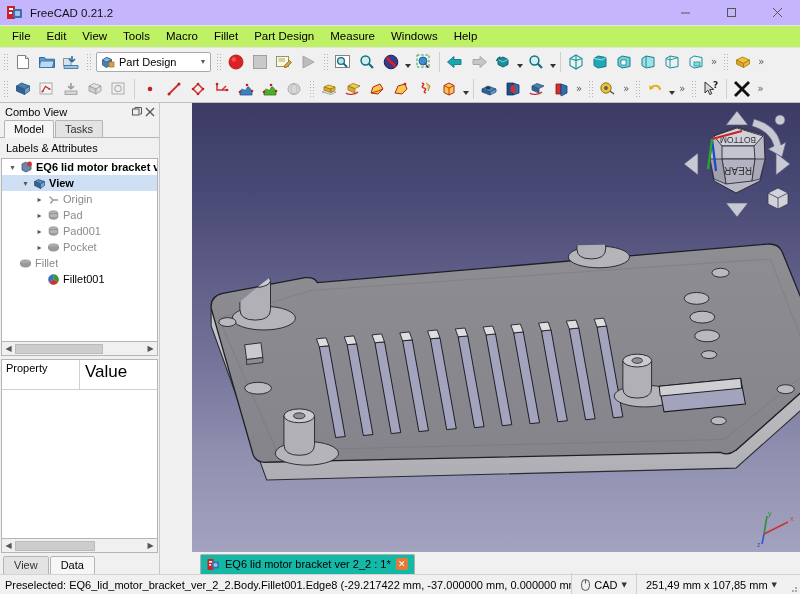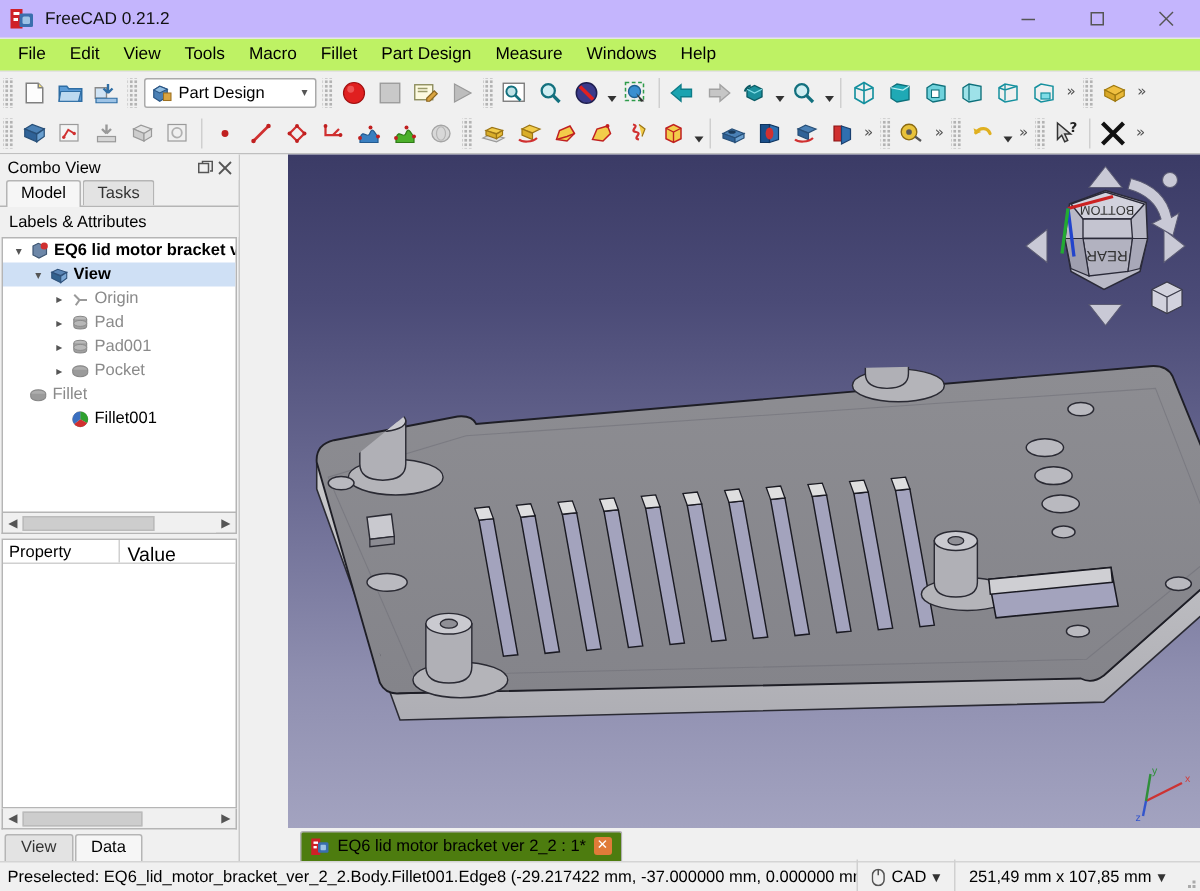--- a/index.html
+++ b/index.html
@@ -105,37 +105,37 @@
   .tlabel.dim { color:#8a8a8a; }
   .hscroll { height:14px; display:flex; align-items:center; background:#f0f0f0;
              border:1px solid #b5b5b5; border-top:none; margin:0 1px; }
   .hsarrow { width:13px; height:12px; display:flex; align-items:center; justify-content:center;
              font-size:8px; color:#555; font-family:"DejaVu Sans", sans-serif; }
   .hstrack { flex:1 1 auto; height:12px; background:#f0f0f0; position:relative; }
   .hsthumb { position:absolute; left:0; top:1px; height:10px; width:68%; background:#cdcdcd;
              border:1px solid #bbb; }
   .propbox { flex:0 0 180px; background:#fff; border:1px solid #b5b5b5; margin:3px 1px 0 1px;
              display:flex; flex-direction:column; overflow:hidden; }
-  .prophdr { height:16px; display:flex; border-bottom:1px solid #d0d0d0; background:#fff; }
+  .prophdr { height:30px; display:flex; border-bottom:1px solid #d0d0d0; background:#fff; }
   .prophdr .c1 { width:78px; flex:0 0 78px; font-size:11px; padding:2px 0 0 4px;
                  border-right:1px solid #d0d0d0; }
-  .prophdr .c2 { flex:1 1 auto; font-size:13px; padding:2px 0 0 5px; }
+  .prophdr .c2 { flex:1 1 auto; font-size:17px; padding:2px 0 0 5px; }
   .bottabs { height:18px; display:flex; align-items:flex-start; padding-left:3px; margin-top:3px; }
   .btab { font-size:11px; padding:2px 10px 3px 10px; border:1px solid #b5b5b5;
           background:#e3e3e3; border-radius:2px 2px 0 0; margin-right:1px; color:#333; }
   .btab.active { background:#f6f6f6; color:#000; }
 
   
   .viewarea { flex:1 1 auto; display:flex; flex-direction:column; min-width:0; background:#f0f0f0; }
   .view3d {
     flex:1 1 auto; position:relative; overflow:hidden;
     background:linear-gradient(to bottom, #3b3b66 0%, #4b4b77 22%, #6b6b93 50%, #8f8fb0 78%, #a3a3c0 100%);
   }
   .mdiTabs { height:22px; display:flex; align-items:flex-end; background:#f0f0f0; padding-left:8px; }
-  .mditab { display:flex; align-items:center; gap:5px; font-size:11px; background:#4d7c0f;
+  .mditab { display:flex; align-items:center; gap:5px; font-size:11px; background:#14b8a6;
             border:1px solid #b0b0b0; border-bottom:none; border-radius:2px 2px 0 0;
             padding:3px 6px 4px 6px; height:20px; }
   .mditab .x { width:12px; height:12px; background:#e07b39; color:#fff; font-size:9px;
                display:flex; align-items:center; justify-content:center; border-radius:2px;
                font-family:"DejaVu Sans", sans-serif; }
   .navcube { position:absolute; right:8px; top:6px; width:110px; height:110px; }
   .axiscross { position:absolute; right:4px; bottom:4px; width:42px; height:38px; }
 
   
   .statusbar { height:20px; flex:0 0 20px; display:flex; align-items:center;

